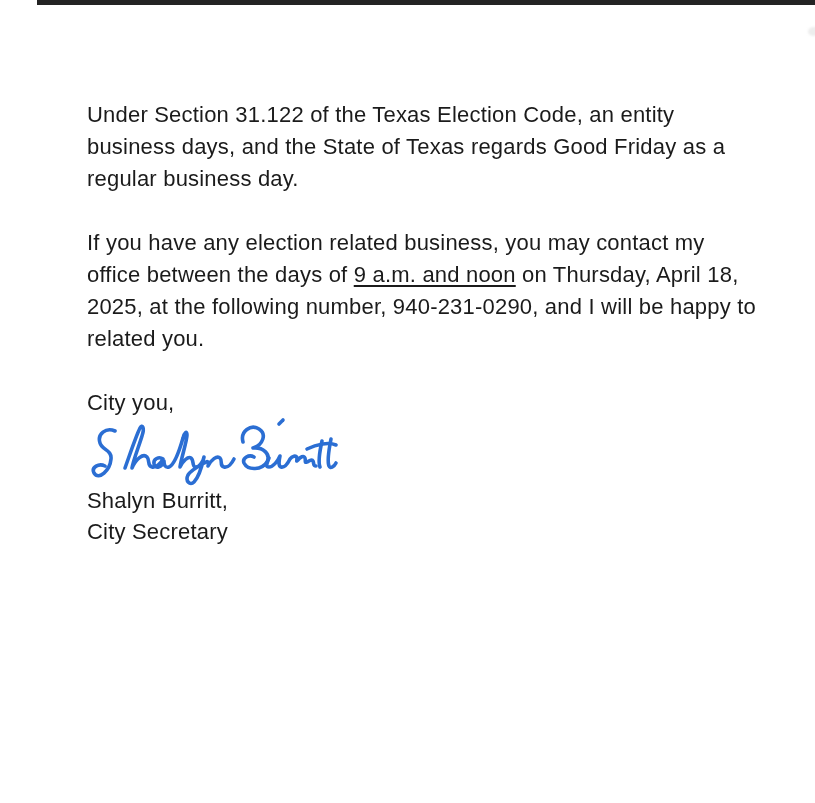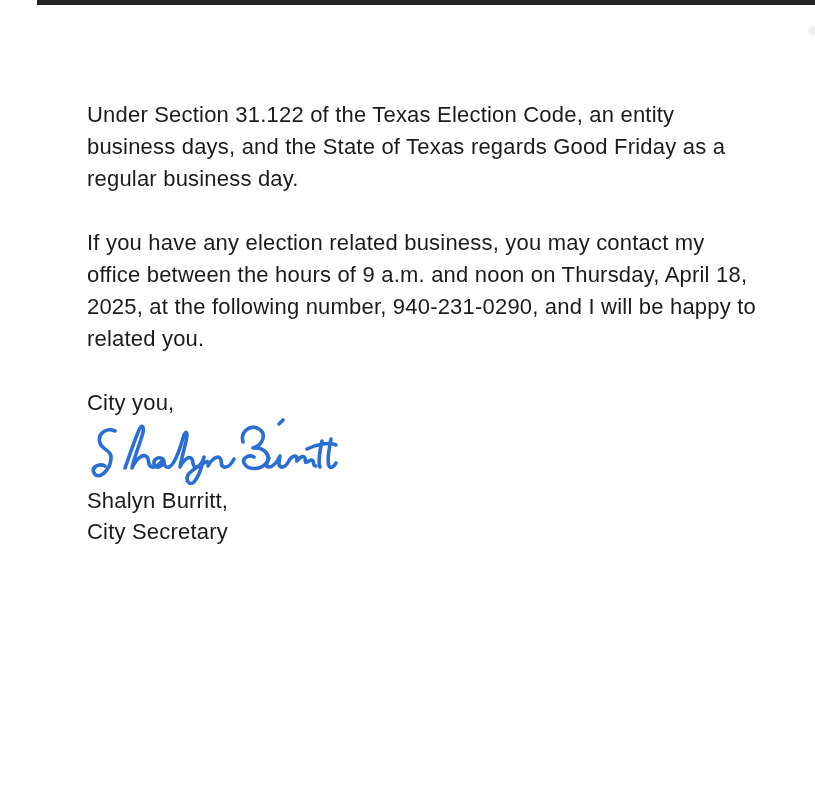--- a/index.html
+++ b/index.html
@@ -34,20 +34,21 @@
     top: 99px;
     left: 50px;
     right: 30px;
     font-size: 22px;
     line-height: 32px;
     letter-spacing: 0.2px;
   }
   .para { margin-bottom: 32px; }
   .line { display: block; white-space: nowrap; }
   .uline {
+    text-decoration: underline;
     text-underline-offset: 3px;
     text-decoration-thickness: 1.5px;
   }
   .closing-line { display: block; white-space: nowrap; }
   .signature-wrap {
     margin: -4px 0 0 4px;
     height: 70px;
   }
   .signature-wrap svg { display: block; }
   .signoff .line { line-height: 31px; }
@@ -63,21 +64,21 @@
 
     <div class="para">
       <span class="line">Under Section 31.122 of the Texas Election Code, an entity</span>
       <span class="line">business days, and the State of Texas regards Good Friday as a</span>
       <span class="line">regular business day.</span>
     </div>
 
     <div class="para">
       <span class="line">If you have any election related business, you may contact my</span>
       <span class="line">
-        <span>office between the hours of </span><span class="uline">9 a.m. and noon</span><span> on Thursday, April 18,</span>
+        <span>office between the days of </span><span class="uline">9 a.m. and noon</span><span> on Thursday, April 18,</span>
       </span>
       <span class="line">2025, at the following number, 940-231-0290, and I will be happy to</span>
       <span class="line">related you.</span>
     </div>
 
     <div>
       <span class="closing-line">City you,</span>
     </div>
 
     <div class="signature-wrap">

